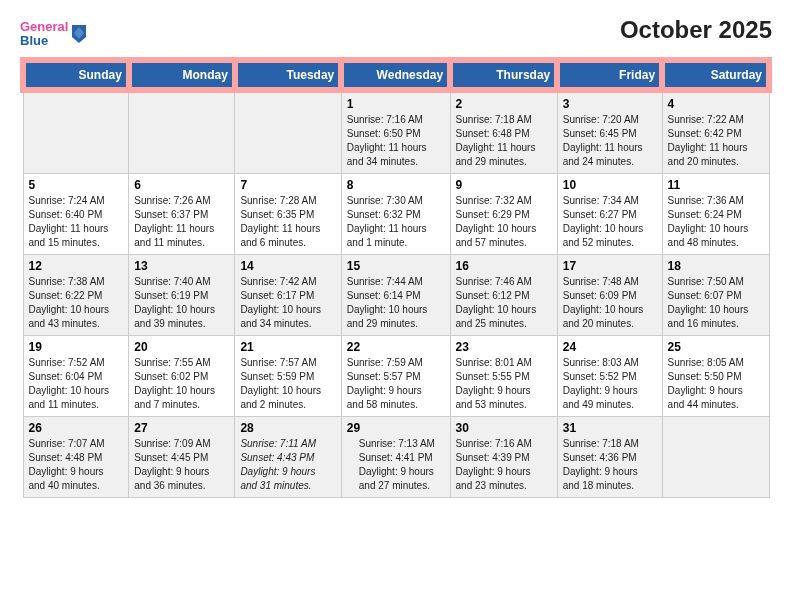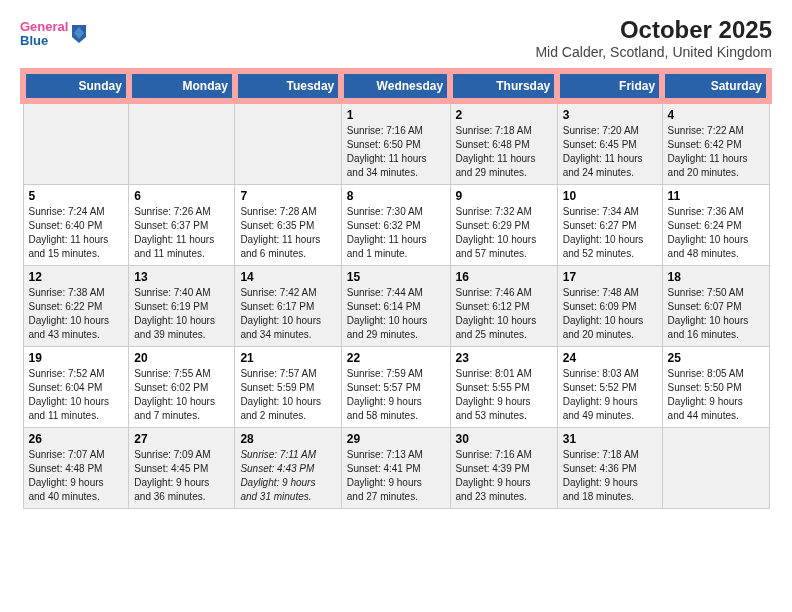--- a/index.html
+++ b/index.html
@@ -98,21 +98,20 @@
         <span class="general">General</span>
         <span class="blue">Blue</span>
       </div>
       <svg class="logo-icon" viewBox="0 0 18 22" xmlns="http://www.w3.org/2000/svg">
         <polygon points="2,2 16,2 16,14 9,20 2,14" fill="#2962a8"></polygon>
         <polygon points="9,4 14,10 9,16 4,10" fill="#5b9bd5" opacity="0.7"></polygon>
       </svg>
     </div>
     <div class="title-block">
       <h1>October 2025</h1>
-      <h2>Mid Calder, Scotland, United Kingdom</h2>
     </div>
   </div>
 
   <table class="calendar">
     <thead>
       <tr>
         <th>Sunday</th>
         <th>Monday</th>
         <th>Tuesday</th>
         <th>Wednesday</th>
@@ -325,21 +324,21 @@
           </td>
           <td class="shaded">
             <span class="day-num">28</span>
             <div class="day-info" style="white-space: pre-line; font-style: italic;">Sunrise: 7:11 AM
 Sunset: 4:43 PM
 Daylight: 9 hours
 and 31 minutes.</div>
           </td>
           <td class="shaded">
             <span class="day-num">29</span>
-            <div class="day-info" style="white-space: pre-line;">Sunrise: 7:13 AM
+            <div class="day-info" style="white-space: pre-line; margin-left: 12px;">Sunrise: 7:13 AM
 Sunset: 4:41 PM
 Daylight: 9 hours
 and 27 minutes.</div>
           </td>
           <td class="shaded">
             <span class="day-num">30</span>
             <div class="day-info" style="white-space: pre-line;">Sunrise: 7:16 AM
 Sunset: 4:39 PM
 Daylight: 9 hours
 and 23 minutes.</div>

